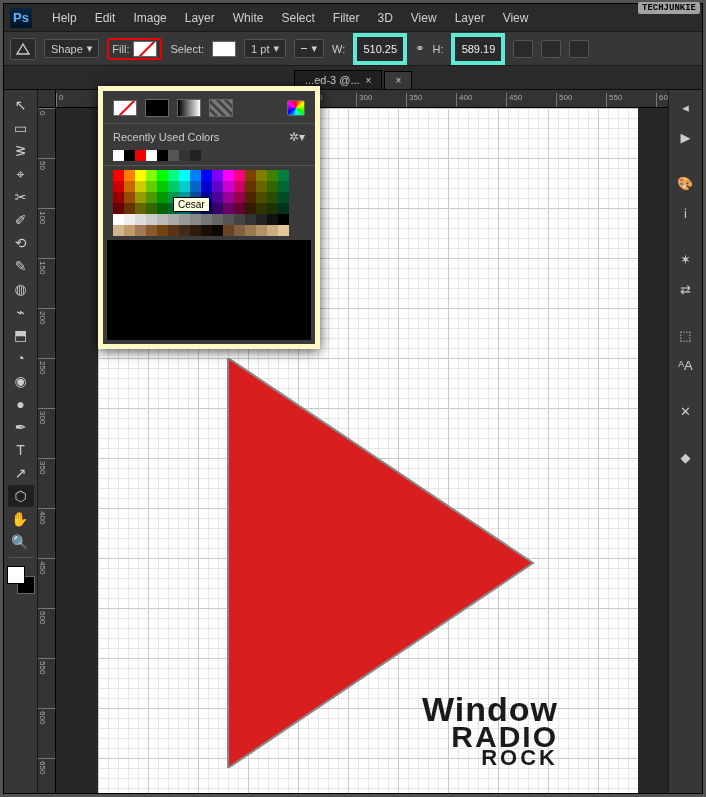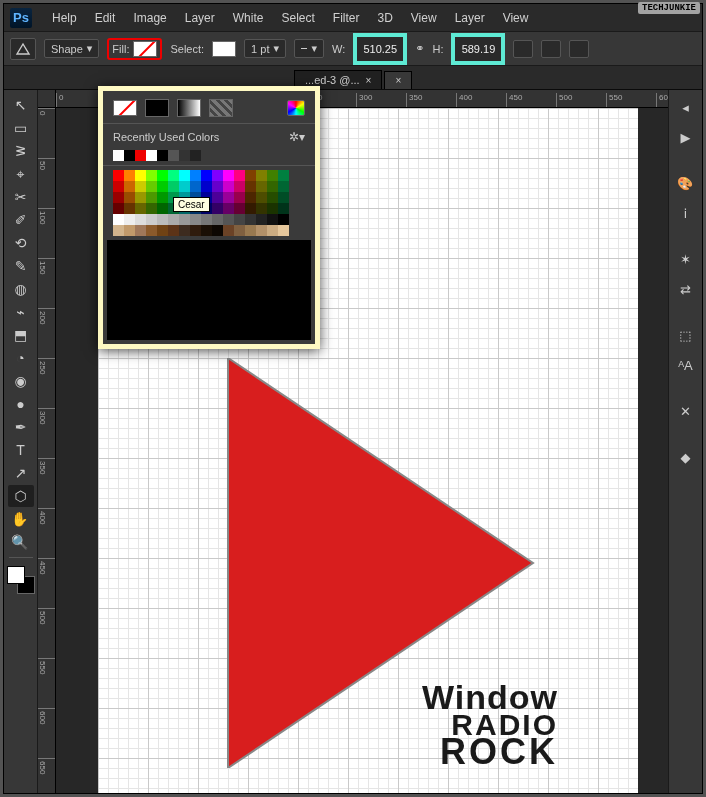--- a/index.html
+++ b/index.html
@@ -2,21 +2,21 @@
 <html><head>
 <meta charset="utf-8">
 <style>
 * { margin: 0; padding: 0; box-sizing: border-box; font-family: "Segoe UI", Tahoma, sans-serif; }
 body { background: #535353; width: 706px; height: 797px; overflow: hidden; position: relative; }
 .app-frame { position: absolute; inset: 3px; background: #2a2a2a; border: 1px solid #000; }
 .watermark-tj { position: absolute; top: 2px; right: 6px; font-size: 9px; font-weight: bold; color: #000; background: #a3a3a3; padding: 1px 4px; border-radius: 2px; z-index: 50; font-family: Liberation Mono, monospace; }
 .watermark-cesar { position: absolute; bottom: 40px; right: 80px; text-align: right; color: #1a1a1a; font-family: Georgia, serif; line-height: 0.85; z-index: 5; pointer-events: none; }
 .watermark-cesar .line1 { font-size: 34px; font-weight: bold; letter-spacing: 1px; }
 .watermark-cesar .line2 { font-size: 30px; font-weight: bold; letter-spacing: 2px; }
-.watermark-cesar .line3 { font-size: 36px; font-weight: bold; letter-spacing: 3px; }
+.watermark-cesar .line3 { font-size: 22px; font-weight: bold; letter-spacing: 3px; }
 
 
 .menubar { display: flex; align-items: center; height: 28px; background: #2a2a2a; color: #d0d0d0; font-size: 12px; padding: 0 6px; gap: 2px; border-bottom: 1px solid #1a1a1a; }
 .ps-logo { width: 22px; height: 20px; background: linear-gradient(#0a2540,#001428); color: #5fb4ff; font-weight: bold; font-size: 13px; display: flex; align-items: center; justify-content: center; border-radius: 2px; margin-right: 10px; }
 .menu-item { padding: 2px 8px; cursor: pointer; }
 
 
 .optionbar { display: flex; align-items: center; height: 34px; background: #373737; border-bottom: 1px solid #1a1a1a; padding: 0 6px; gap: 8px; color: #ccc; font-size: 11px; }
 .opt-tool-icon { width: 26px; height: 22px; background: #2a2a2a; border: 1px solid #555; border-radius: 2px; display: flex; align-items: center; justify-content: center; }
 .opt-dropdown { background: #2a2a2a; border: 1px solid #555; padding: 2px 6px; display: flex; align-items: center; gap: 4px; border-radius: 2px; }

